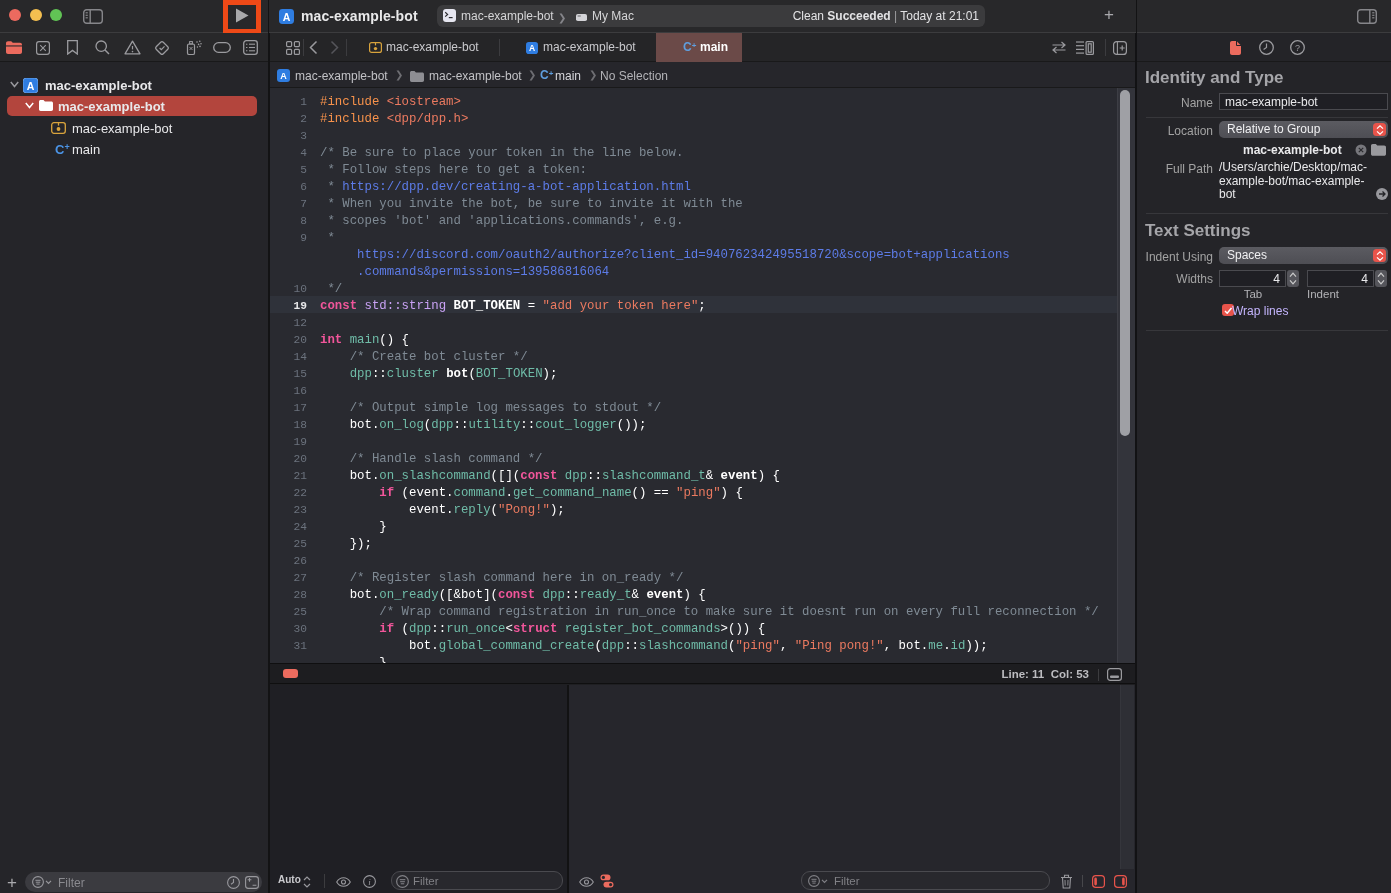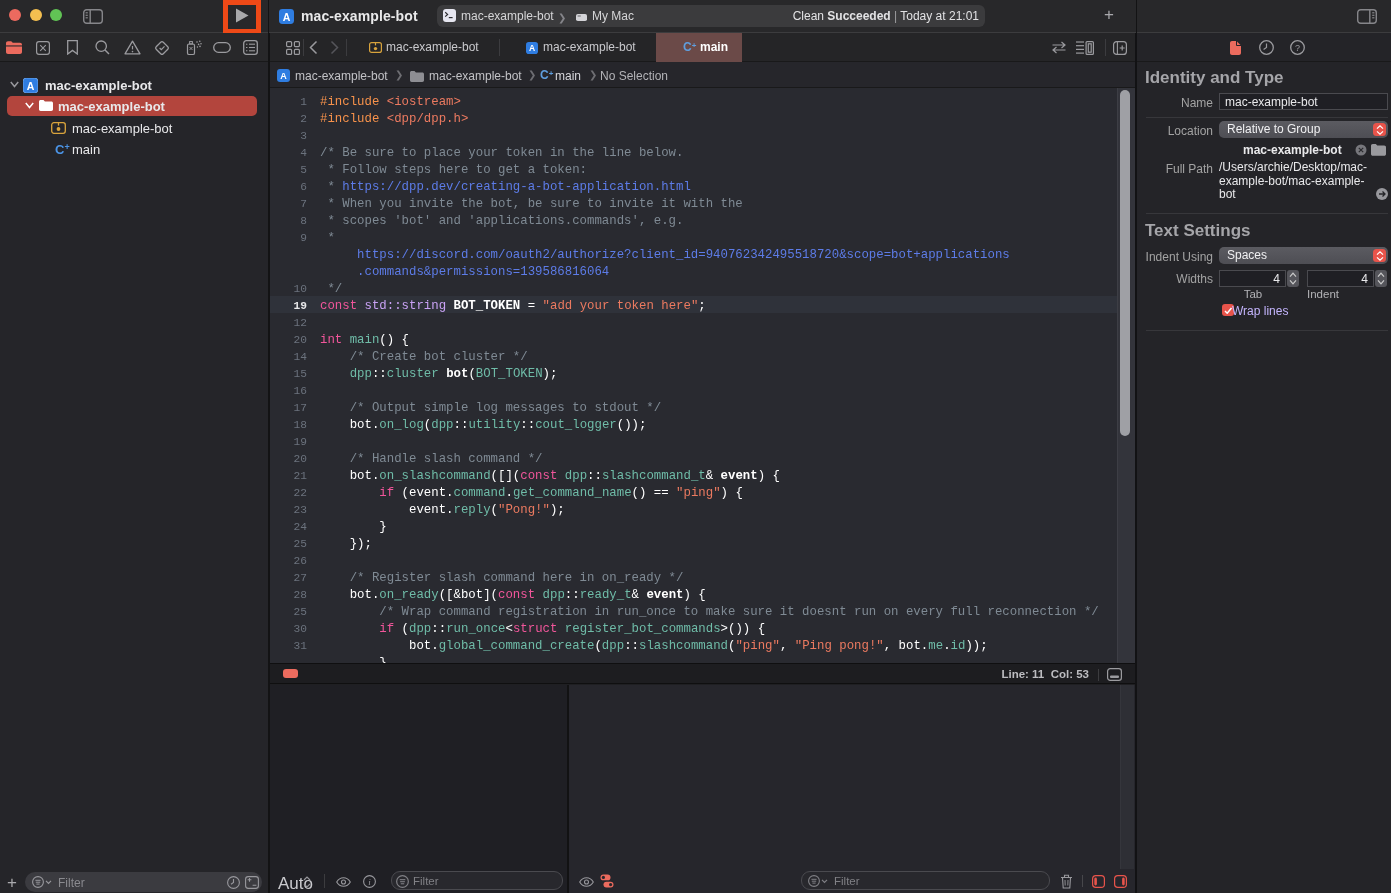--- a/index.html
+++ b/index.html
@@ -36,21 +36,21 @@
 #lineband{left:0;top:208px;width:847px;height:17px;background:#2f323a}
 #gutter{left:0;top:6px;width:37px;font:11.2px "Liberation Mono",monospace;line-height:17px;text-align:right;color:#6b727d}
 #gutter .gr{height:17px}
 #gutter .cur{color:#e8e8ea;font-weight:bold}
 #codeblk{left:50px;top:6px;font:12.37px "Liberation Mono",monospace;line-height:17px;color:#fff;white-space:pre}
 .cr{height:17px}
 .p{color:#f7924b}
 .s{color:#ec7a60}
 .c{color:#7f8a94}
 .u{color:#5d7ce8}
-.k{color:#f2569b;font-weight:normal}
+.k{color:#f2569b;font-weight:bold}
 .t{color:#6fbca8}
 .y{color:#c9a2f5}
 .b{color:#ffffff;font-weight:bold}
 #vtrack{left:847px;top:0;width:18px;height:575px;background:#33343b;border-left:1px solid #3d3e45}
 #vthumb{left:850px;top:2px;width:10px;height:346px;background:#9fa0a5;border-radius:5px}
 
 #dbgbar{left:270px;top:663px;width:865px;height:21px;background:#1d1d20;border-top:1px solid #0f0f10;border-bottom:1px solid #0f0f10}
 #dbgbar .lc{position:absolute;right:46px;top:4px;font-size:11.5px;color:#bcbcc0;font-weight:bold}
 
 #varpane{left:270px;top:685px;width:297px;height:208px;background:#1f1f24}
@@ -347,21 +347,21 @@
 <div style="position:absolute;right:36px;top:4.5px;width:1px;height:12px;background:#3c3c3f"></div>
 <svg style="position:absolute;right:13px;top:4px" width="15" height="13" viewBox="0 0 15 13">
       <rect x="0.6" y="0.6" width="13.8" height="11.8" rx="2.6" fill="none" stroke="#9b9b9f" stroke-width="1.2"></rect>
       <rect x="3" y="7.5" width="9" height="2.6" rx="1" fill="#9b9b9f"></rect>
     </svg>
 </div>
 <div class="abs" id="varpane"></div>
 <div class="abs" id="conpane"></div>
 <div class="abs" id="dbgdiv"></div>
 <div class="abs" style="left:1120px;top:685px;width:14px;height:184px;background:#2e2f35;border-left:1px solid #35363c"></div>
-<div class="abs" style="left:278px;top:874px;font-size:17px;color:#cacace;font-weight:normal">Auto</div>
+<div class="abs" style="left:278px;top:874px;font-size:10px;color:#cacace;font-weight:bold">Auto</div>
 <svg class="abs" style="left:303px;top:876px" width="8" height="12" viewBox="0 0 8 12">
     <path d="M1 4 L4 1 L7 4 M1 8 L4 11 L7 8" fill="none" stroke="#98989d" stroke-width="1.2"></path>
   </svg>
 <div class="abs" style="left:324px;top:874px;width:1px;height:14px;background:#3c3c3f"></div>
 <svg class="abs" style="left:336px;top:877px" width="15" height="10" viewBox="0 0 15 10">
     <path d="M0.7 5 C2.5 1.8 4.8 0.7 7.5 0.7 C10.2 0.7 12.5 1.8 14.3 5 C12.5 8.2 10.2 9.3 7.5 9.3 C4.8 9.3 2.5 8.2 0.7 5 Z" fill="none" stroke="#98989d" stroke-width="1.1"></path>
     <circle cx="7.5" cy="5" r="2" fill="none" stroke="#98989d" stroke-width="1.1"></circle>
   </svg>
 <svg class="abs" style="left:363px;top:875px" width="13" height="13" viewBox="0 0 13 13">
     <circle cx="6.5" cy="6.5" r="5.9" fill="none" stroke="#98989d" stroke-width="1.1"></circle>

